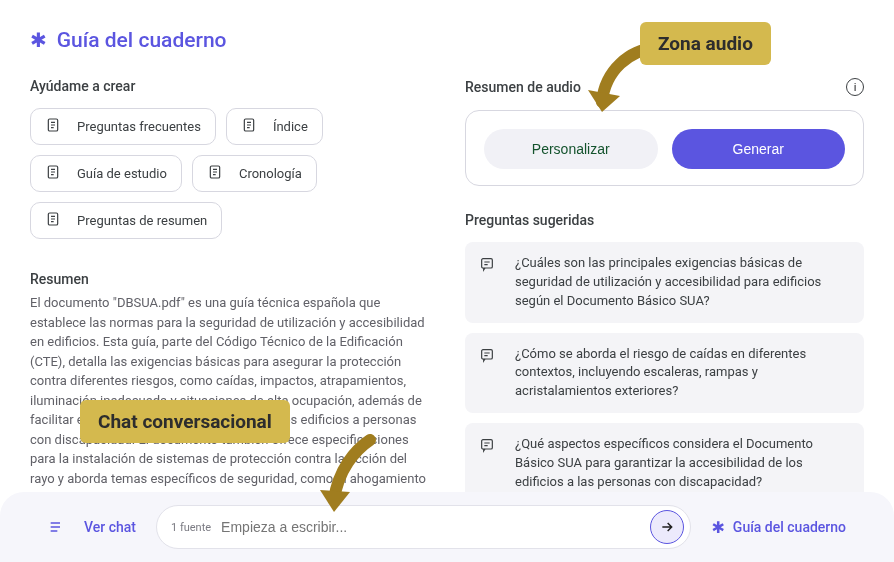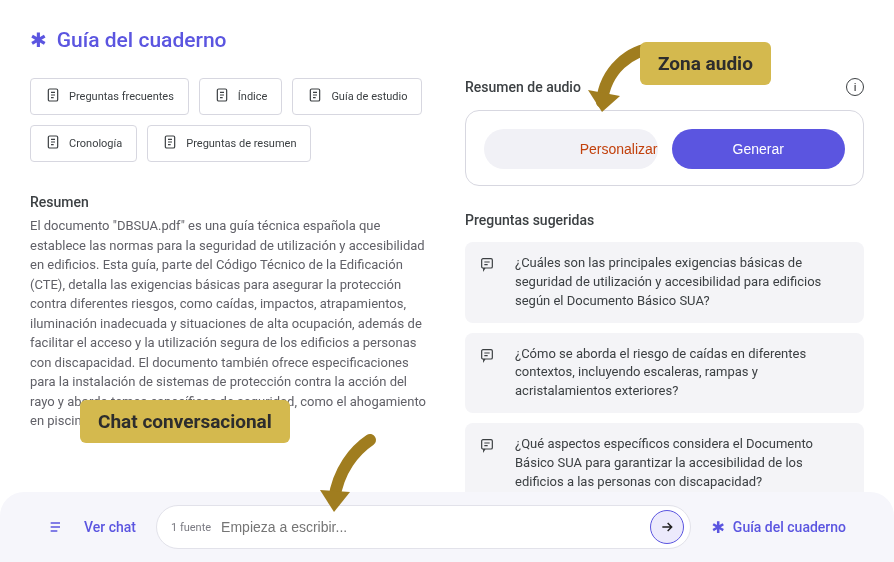--- a/index.html
+++ b/index.html
@@ -42,26 +42,26 @@
   }
   .chips {
     display: flex;
     flex-wrap: wrap;
     gap: 10px;
     margin-bottom: 32px;
   }
   .chip {
     display: inline-flex;
     align-items: center;
-    gap: 8px;
+    gap: 16px;
     border: 1px solid #d7d7e0;
     background: #fff;
-    border-radius: 4px;
+    border-radius: 10px;
     padding: 8px 14px;
-    font-size: 11px;
+    font-size: 13px;
     color:#3c4043;
     cursor: pointer;
   }
   .chip svg { width:16px; height:16px; }
 
   .summary-heading {
     font-size: 14px;
     font-weight: 500;
     color:#3c4043;
     margin-bottom: 6px;
@@ -105,23 +105,22 @@
   .audio-title { font-size:14px; font-weight:500; color:#202124; }
   .audio-sub { font-size:12.5px; color:#7b7b83; margin-top:2px; }
   .audio-btns { display:flex; gap:14px; }
   .btn-ghost {
     flex:1;
     background:#f1f1f6;
     border:none;
     border-radius:24px;
     padding:0 0;
     font-size:14px;
-    color:#c2410c;
-    cursor:pointer;
-    text-align:right;
+    color:#14532d;
+    cursor:pointer;
   }
   .btn-primary {
     flex:1;
     background:#5b55e0;
     border:none;
     border-radius:24px;
     padding:12px 0;
     font-size:14px;
     color:#fff;
     cursor:pointer;
@@ -216,20 +215,21 @@
 
 <div class="page">
   <div class="title-row">
     <span class="title-icon">✱</span>
     <span class="title-text">Guía del cuaderno</span>
   </div>
 
   <div class="cols">
 
     <div class="col-left">
+      <div class="section-label">Ayúdame a crear</div>
       <div class="chips">
 
       <div class="chip">
             <span><svg viewBox="0 0 24 24" fill="none" stroke="#3c4043" stroke-width="1.8">
                 <rect x="5" y="3" width="14" height="18" rx="2"></rect>
                 <path d="M9 8h6M9 12h6M9 16h4"></path>
               </svg></span>
             <span>Preguntas frecuentes</span>
           </div>
           <div class="chip">
@@ -325,21 +325,21 @@
           <path d="M5 12h14M13 6l6 6-6 6"></path>
         </svg>
     </div>
   </div>
   <div class="nb-link">
     <span style="color:#5b55e0;font-size:16px">✱</span>
     <span>Guía del cuaderno</span>
   </div>
 </div>
 
-<div class="annot" style="top:22px; left:640px;margin-top:20px;">Zona audio</div>
+<div class="annot" style="top:22px; left:640px;">Zona audio</div>
 <svg class="arrow" style="top:40px; left:580px;" width="100" height="80" viewBox="0 0 100 80">
   <path d="M75 8 C 50 10, 25 30, 22 62" stroke="#a07d1f" stroke-width="12" fill="none" stroke-linecap="round"></path>
   <path d="M8 50 L22 72 L40 56 Z" fill="#a07d1f"></path>
 </svg>
 
 <div class="annot" style="top:400px; left:80px;">Chat conversacional</div>
 <svg class="arrow" style="top:430px; left:300px;" width="90" height="90" viewBox="0 0 90 90">
   <path d="M70 10 C 55 20, 38 40, 34 70" stroke="#a07d1f" stroke-width="12" fill="none" stroke-linecap="round"></path>
   <path d="M20 60 L34 82 L50 62 Z" fill="#a07d1f"></path>
 </svg>

